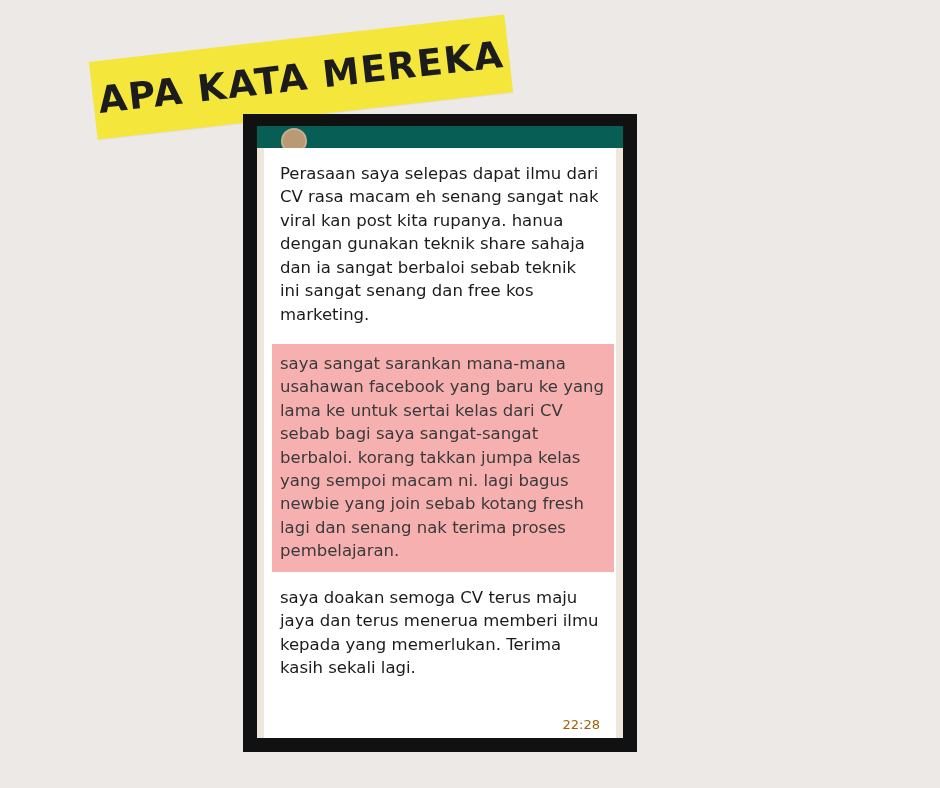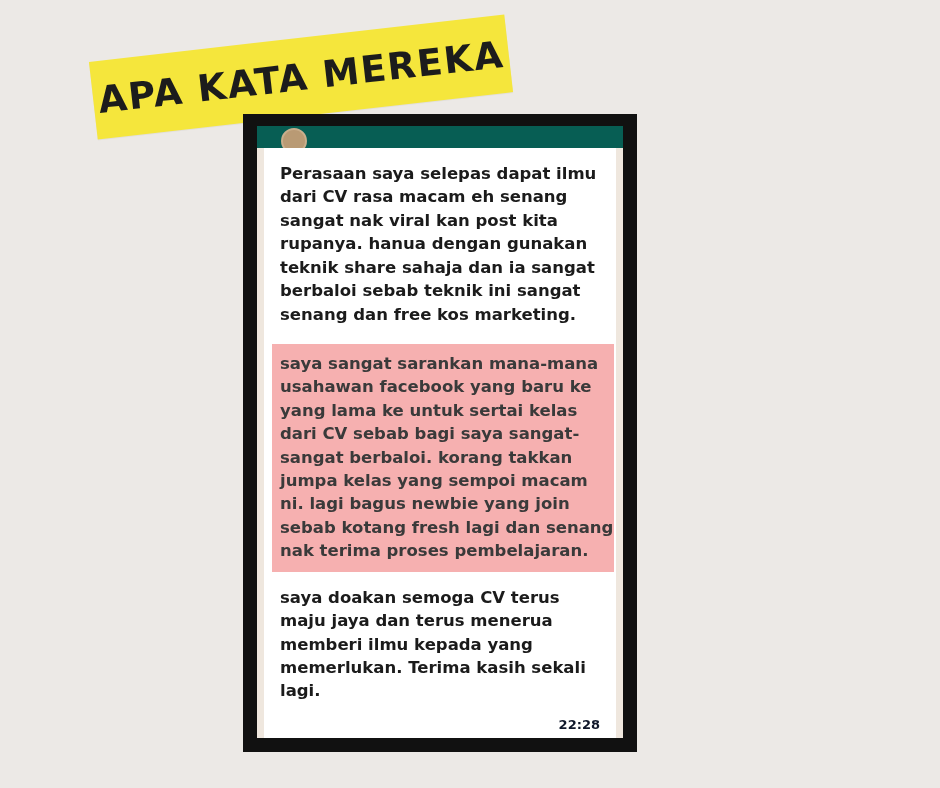--- a/index.html
+++ b/index.html
@@ -103,21 +103,20 @@
   
   .chat-body {
     position: absolute;
     top: 22px;
     left: 0;
     right: 0;
     bottom: 0;
     background: #efe7de;
     padding: 0;
     overflow: hidden;
-    font-weight: bold;
   }
 
   .bubble {
     background: #ffffff;
     position: absolute;
     left: 7px;
     right: 7px;
     top: 0;
     bottom: 0;
     padding: 0;
@@ -148,21 +147,21 @@
   }
   .para.last {
     margin-bottom: 0;
   }
   .timestamp {
     position: absolute;
     right: 16px;
     bottom: 6px;
     font-family: "DejaVu Sans", sans-serif;
     font-size: 13px;
-    color: #0f172a;
+    color: #a16207;
   }
 </style>
 </head>
 <body>
 
 <div class="banner">
   <span class="banner-text">APA KATA MEREKA</span>
 </div>
 
 <div class="vtab">

